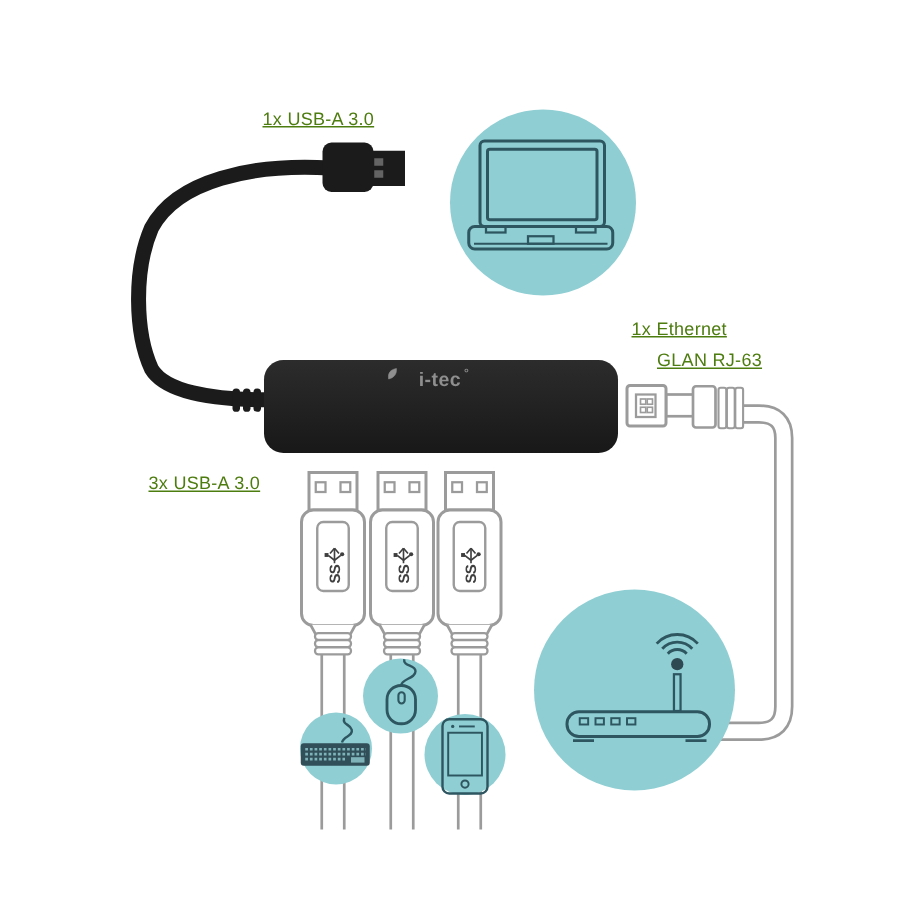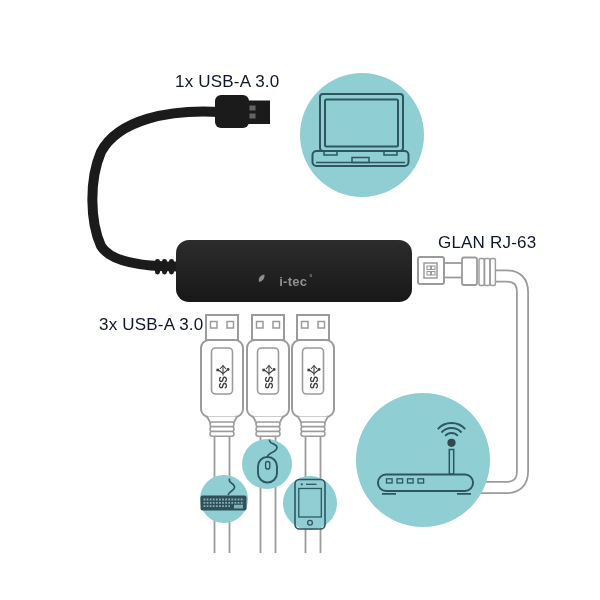--- a/index.html
+++ b/index.html
@@ -1,20 +1,20 @@
 <!DOCTYPE html>
 <html><head>
 <meta charset="utf-8">
 <style>
   html,body{margin:0;padding:0;}
   body{width:600px;height:600px;background:#fff;font-family:"Liberation Sans",sans-serif;-webkit-font-smoothing:antialiased;}
   #canvas{position:relative;width:600px;height:600px;overflow:hidden;background:#fff;}
   #canvas svg{position:absolute;left:0;top:0;}
-  .lbl{position:absolute;color:#0f172a;font-size:17px;letter-spacing:.2px;white-space:nowrap;}
-  #brand{position:absolute;left:258px;top:274px;width:76px;display:flex;align-items:center;justify-content:center;gap:2px;color:#8f8f8f;font-size:13px;font-weight:bold;letter-spacing:.3px;}
+  .lbl{position:absolute;color:#4d7c0f;font-size:12px;letter-spacing:.2px;white-space:nowrap;text-decoration:underline;}
+  #brand{position:absolute;left:258px;top:245px;width:76px;display:flex;align-items:center;justify-content:center;gap:2px;color:#8f8f8f;font-size:13px;font-weight:bold;letter-spacing:.3px;}
   #brand .mark{font-size:8px;position:relative;top:-4px;}
 </style>
 </head>
 <body>
 
 <div id="canvas">
 <svg width="600" height="600" viewBox="0 0 600 600">
   <defs>
     <linearGradient id="hubgrad" x1="0" y1="0" x2="0" y2="1">
       <stop offset="0" stop-color="#2c2c2c"></stop>
@@ -149,20 +149,21 @@
       <rect x="295" y="479.5" width="30" height="49.5" rx="4.5" stroke-width="1.6"></rect>
       <rect x="298.8" y="488.5" width="22.5" height="28.5" stroke-width="1.3"></rect>
       <circle cx="310" cy="522.7" r="2.4" stroke-width="1.3"></circle>
       <circle cx="301.8" cy="484.3" r="1.1" fill="#2E5661" stroke="none"></circle>
       <path d="M 306 484.3 H 316.5" stroke-width="1.3"></path>
     </g>
   </g>
 </svg>
 
 <div class="lbl" style="left:175px;top:72px">1x USB-A 3.0</div>
+<div class="lbl" style="left:421px;top:211.5px">1x Ethernet</div>
 <div class="lbl" style="left:438px;top:232.5px">GLAN RJ-63</div>
 <div class="lbl" style="left:99px;top:315px">3x USB-A 3.0</div>
 
 <div id="brand">
   <svg width="7" height="9" viewBox="0 0 10 12">
         <path d="M9 0.5 C3.5 1.5 0.5 4.5 1.5 10.5 C6.5 9.5 9.5 6 9 0.5 Z" fill="#8f8f8f" stroke="#8f8f8f" stroke-width="0.5"></path>
       </svg>
   <span>i-tec</span>
   <span class="mark">°</span>
 </div>

